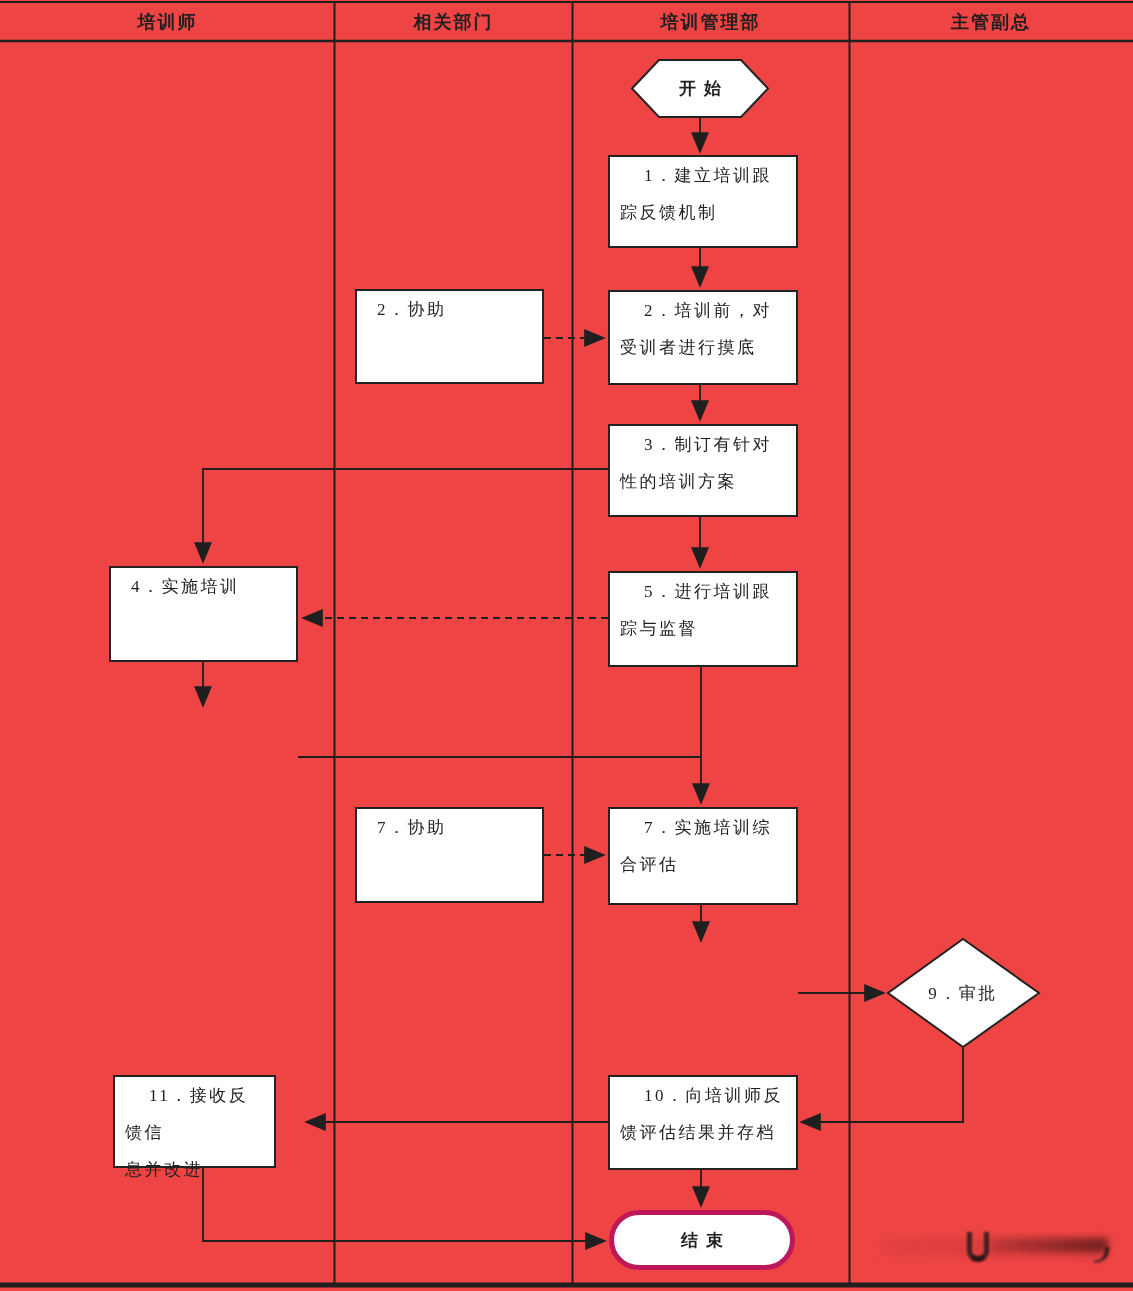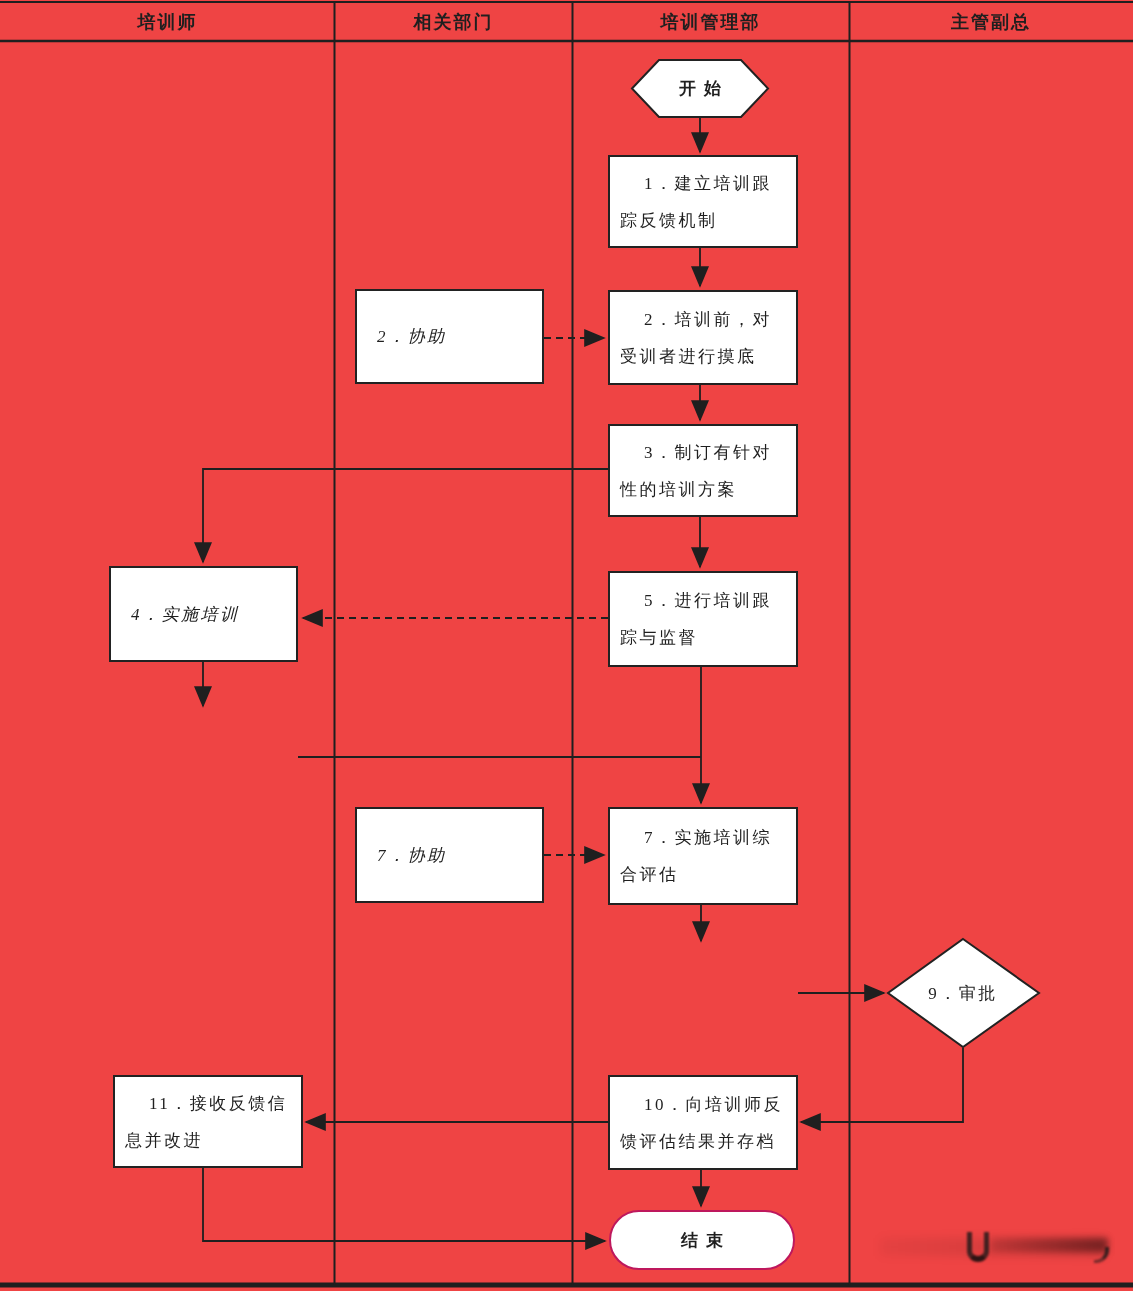--- a/index.html
+++ b/index.html
@@ -8,35 +8,35 @@
     font-family:"Liberation Serif","DejaVu Serif",serif;color:#1f1f1f;
   }
   .wires{position:absolute;left:0;top:0;z-index:1;}
   .lane-header{
     position:absolute;top:6px;height:32px;display:flex;align-items:center;justify-content:center;
     font-family:"Liberation Sans","DejaVu Sans",sans-serif;
     font-weight:bold;font-size:18px;letter-spacing:2px;z-index:3;
   }
   .box{
     position:absolute;background:#ffffff;border:2px solid #222222;
-    display:flex;align-items:center;z-index:2;box-sizing:border-box;
+    display:flex;z-index:2;box-sizing:border-box;
   }
   .box-text{
     display:block;width:100%;padding:0 10px;box-sizing:border-box;
     font-size:17px;letter-spacing:2.5px;line-height:37px;
     white-space:pre-line;text-indent:24px;
   }
-  .box.single .box-text{text-indent:0;padding-left:20px;font-style:italic;}
+  .box.single .box-text{text-indent:0;padding-left:20px;}
   .shape-label{
     position:absolute;display:flex;align-items:center;justify-content:center;
     font-size:17px;z-index:3;letter-spacing:2.5px;
   }
   .wide-space{letter-spacing:8px;text-indent:8px;font-weight:bold;}
   .stadium{
-    position:absolute;background:#ffffff;border:2px solid #be185d;border-radius:30px;
+    position:absolute;background:#ffffff;border:5px solid #be185d;border-radius:30px;
     display:flex;align-items:center;justify-content:center;z-index:2;box-sizing:border-box;
     font-size:17px;
   }
   
   .wm{position:absolute;z-index:0;}
   .wm-band{left:880px;top:1238px;width:225px;height:18px;
     background:linear-gradient(90deg,rgba(0,0,0,0.04),rgba(0,0,0,0.16));filter:blur(5px);}
   .wm-bar2{left:992px;top:1238px;width:116px;height:14px;
     background:linear-gradient(90deg,rgba(0,0,0,0.10),rgba(0,0,0,0.42));filter:blur(3px);}
   .wm-u{left:967px;top:1232px;width:22px;height:30px;
@@ -141,21 +141,21 @@
     <span class="box-text">7．实施培训综
 合评估</span>
   </div>
 
 
   <div class="box" style="left:608px;top:1075px;width:190px;height:95px">
     <span class="box-text">10．向培训师反
 馈评估结果并存档</span>
   </div>
 
-  <div class="box" style="left:113px;top:1075px;width:190px;height:93px">
+  <div class="box" style="left:113px;top:1075px;width:163px;height:93px">
     <span class="box-text">11．接收反馈信
 息并改进</span>
   </div>
 
   <div class="stadium wide-space" style="left:609px;top:1210px;width:186px;height:60px">结束</div>
 
   <div class="wm wm-band"></div>
   <div class="wm wm-bar2"></div>
   <div class="wm wm-u"></div>
   <div class="wm wm-hook"></div>

